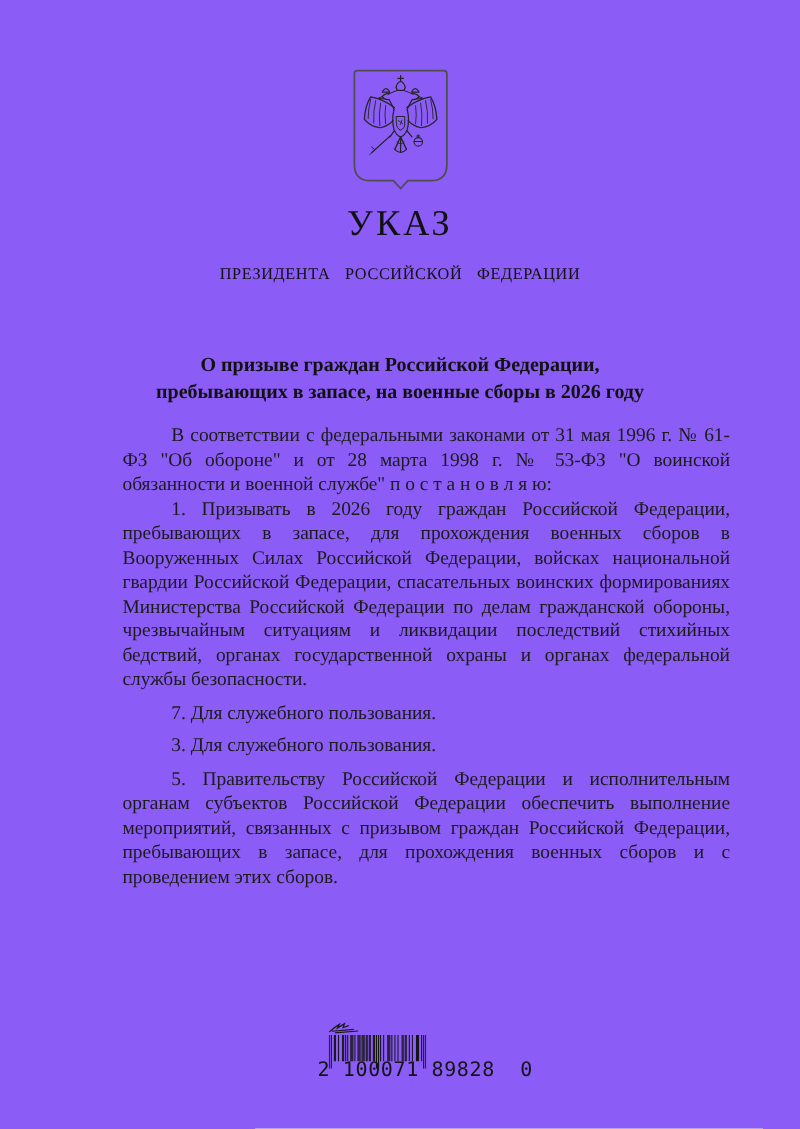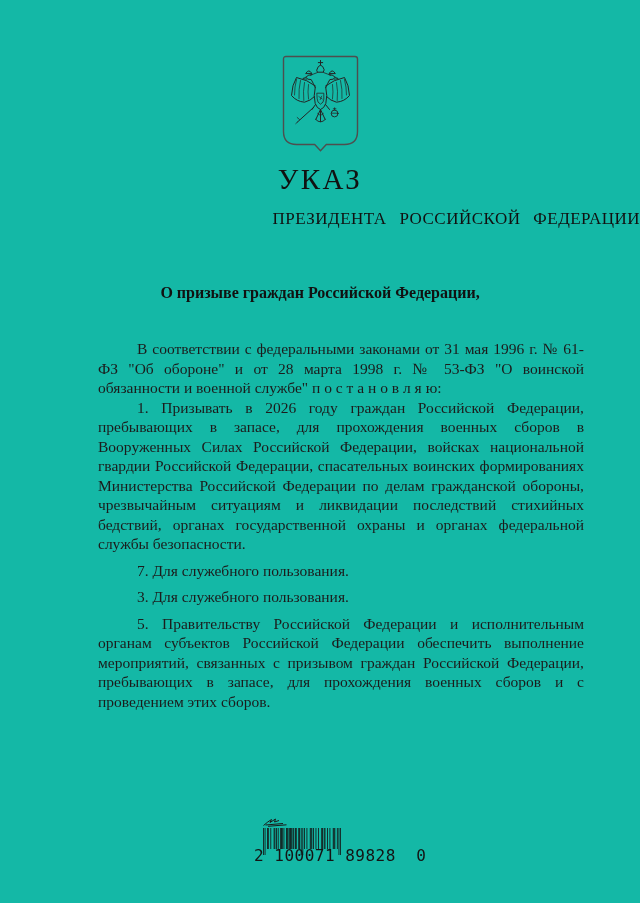--- a/index.html
+++ b/index.html
@@ -4,21 +4,21 @@
 <style>
   html, body {
     margin: 0;
     padding: 0;
     background: #ffffff;
   }
   .page {
     position: relative;
     width: 640px;
     height: 903px;
-    background: #14b8a6;
+    background: #8b5cf6;
     font-family: "Liberation Serif", "DejaVu Serif", serif;
     color: #1c1c1c;
     overflow: hidden;
   }
   .emblem {
     position: absolute;
     left: 282px;
     top: 55px;
     width: 77px;
     height: 97px;
@@ -34,22 +34,22 @@
     font-weight: 400;
     letter-spacing: 2.5px;
     line-height: 32px;
     color: #111111;
   }
   .issuer {
     position: absolute;
     left: 0;
     top: 207px;
     width: 640px;
-    text-align: right;
-    font-size: 17px;
+    text-align: center;
+    font-size: 13px;
     letter-spacing: 0.5px;
     word-spacing: 8px;
     line-height: 24px;
     color: #111111;
   }
   .subject {
     position: absolute;
     left: 0;
     top: 282px;
     width: 640px;
@@ -139,20 +139,21 @@
       </g>
     </svg>
   </div>
 
   <h1 class="title">УКАЗ</h1>
 
   <div class="issuer">ПРЕЗИДЕНТА РОССИЙСКОЙ ФЕДЕРАЦИИ</div>
 
   <div class="subject">
     <div>О призыве граждан Российской Федерации,</div>
+    <div>пребывающих в запасе, на военные сборы в 2026 году</div>
   </div>
 
   <div class="body-text">
     <p class="para">В соответствии с федеральными законами от 31 мая 1996 г. № 61-ФЗ "Об обороне" и от 28 марта 1998 г. № 53-ФЗ "О воинской обязанности и военной службе" п о с т а н о в л я ю:</p>
     <p class="para">1. Призывать в 2026 году граждан Российской Федерации, пребывающих в запасе, для прохождения военных сборов в Вооруженных Силах Российской Федерации, войсках национальной гвардии Российской Федерации, спасательных воинских формированиях Министерства Российской Федерации по делам гражданской обороны, чрезвычайным ситуациям и ликвидации последствий стихийных бедствий, органах государственной охраны и органах федеральной службы безопасности.</p>
     <p class="para spaced">7. Для служебного пользования.</p>
     <p class="para spaced">3. Для служебного пользования.</p>
     <p class="para spaced">5. Правительству Российской Федерации и исполнительным органам субъектов Российской Федерации обеспечить выполнение мероприятий, связанных с призывом граждан Российской Федерации, пребывающих в запасе, для прохождения военных сборов и с проведением этих сборов.</p>
   </div>
 

